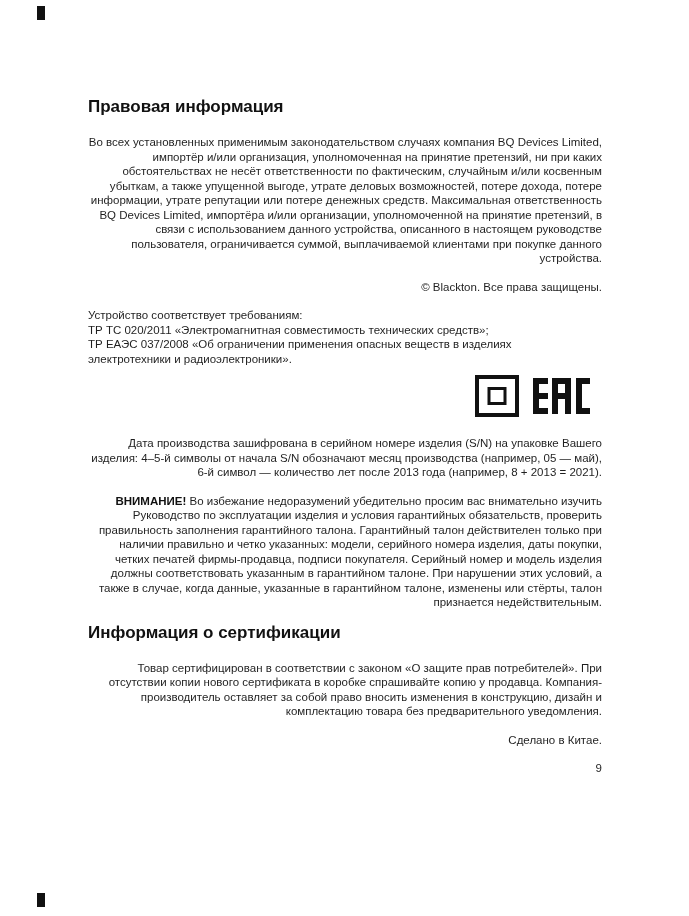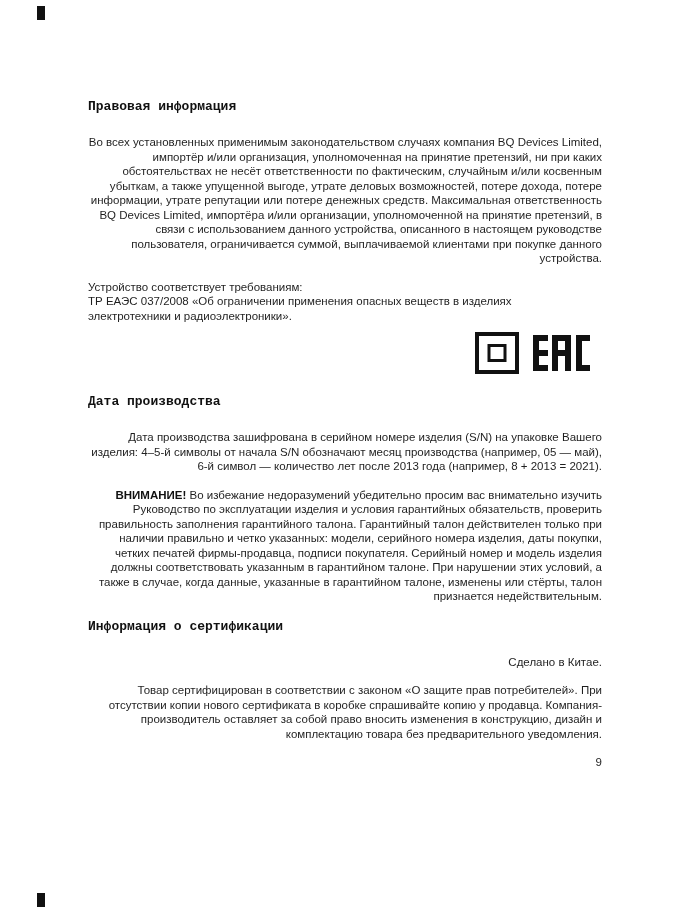--- a/index.html
+++ b/index.html
@@ -23,26 +23,25 @@
   .regmark.bottom { top: 893px; }
   .content {
     position: absolute;
     left: 88px;
     top: 98px;
     width: 514px;
     font-size: 11.5px;
     line-height: 14.5px;
   }
   h1.section {
-    font-size: 13px;
+    font-size: 17px;
     line-height: 17px;
     font-weight: bold;
     color: #111;
     margin: 0 0 20px 0;
-    font-family: Liberation Mono, monospace;
   }
   p.body {
     margin: 0 0 14px 0;
     text-align: right;
   }
   .compliance { margin: 0 16px 8px 0; }
   .compliance div { margin: 0; }
   .marks-row {
     display: flex;
     justify-content: flex-end;
@@ -70,50 +69,51 @@
 
   <div class="regmark top"></div>
   <div class="regmark bottom"></div>
 
   <div class="content">
 
     <h1 class="section">Правовая информация</h1>
 
     <p class="body">Во всех установленных применимым законодательством случаях компания BQ Devices Limited, импортёр и/или организация, уполномоченная на принятие претензий, ни при каких обстоятельствах не несёт ответственности по фактическим, случайным и/или косвенным убыткам, а также упущенной выгоде, утрате деловых возможностей, потере дохода, потере информации, утрате репутации или потере денежных средств. Максимальная ответственность BQ Devices Limited, импортёра и/или организации, уполномоченной на принятие претензий, в связи с использованием данного устройства, описанного в настоящем руководстве пользователя, ограничивается суммой, выплачиваемой клиентами при покупке данного устройства.</p>
 
+    <p class="body">© Blackton. Все права защищены.</p>
 
     <div class="compliance">
       <div>Устройство соответствует требованиям:</div>
+      <div>ТР ТС 020/2011 «Электромагнитная совместимость технических средств»;</div>
       <div>ТР ЕАЭС 037/2008 «Об ограничении применения опасных веществ в изделиях электротехники и радиоэлектроники».</div>
     </div>
 
     <div class="marks-row">
       <span class="icon-classii">
         <svg width="44" height="42" viewBox="0 0 44 42" aria-hidden="true">
           <rect x="2" y="2" width="40" height="38" fill="none" stroke="#111" stroke-width="4"></rect>
           <rect x="14" y="13.5" width="16" height="15" fill="none" stroke="#111" stroke-width="3"></rect>
         </svg>
       </span>
       <span class="icon-eac">
         <svg width="57" height="38" viewBox="0 0 57 36" aria-hidden="true">
           <path fill="#111" d="M0 0 H15 V6 H6 V15 H15 V21 H6 V30 H15 V36 H0 Z"></path>
           <path fill="#111" fill-rule="evenodd" d="M19 0 H38 V36 H32 V21 H25 V36 H19 Z M25 6 V15 H32 V6 Z"></path>
           <path fill="#111" d="M43 0 H57 V6 H49 V30 H57 V36 H43 Z"></path>
         </svg>
       </span>
     </div>
 
-    <h1 class="section">Дата производства</h1>
 
     <p class="body">Дата производства зашифрована в серийном номере изделия (S/N) на упаковке Вашего изделия: 4–5-й символы от начала S/N обозначают месяц производства (например, 05 — май), 6-й символ — количество лет после 2013 года (например, 8 + 2013 = 2021).</p>
 
     <p class="body warning-para"><strong>ВНИМАНИЕ!</strong><span> Во избежание недоразумений убедительно просим вас внимательно изучить Руководство по эксплуатации изделия и условия гарантийных обязательств, проверить правильность заполнения гарантийного талона. Гарантийный талон действителен только при наличии правильно и четко указанных: модели, серийного номера изделия, даты покупки, четких печатей фирмы-продавца, подписи покупателя. Серийный номер и модель изделия должны соответствовать указанным в гарантийном талоне. При нарушении этих условий, а также в случае, когда данные, указанные в гарантийном талоне, изменены или стёрты, талон признается недействительным.</span></p>
 
     <h1 class="section">Информация о сертификации</h1>
 
+    <p class="body">Товар сертифицирован в соответствии с законом «О защите прав потребителей». При отсутствии копии нового сертификата в коробке спрашивайте копию у продавца. Компания-производитель оставляет за собой право вносить изменения в конструкцию, дизайн и комплектацию товара без предварительного уведомления.</p>
+
     <p class="body made-in">Сделано в Китае.</p>
-
-    <p class="body">Товар сертифицирован в соответствии с законом «О защите прав потребителей». При отсутствии копии нового сертификата в коробке спрашивайте копию у продавца. Компания-производитель оставляет за собой право вносить изменения в конструкцию, дизайн и комплектацию товара без предварительного уведомления.</p>
 
     <div class="page-number">9</div>
 
   </div>
 </div>
 
 </body></html>

